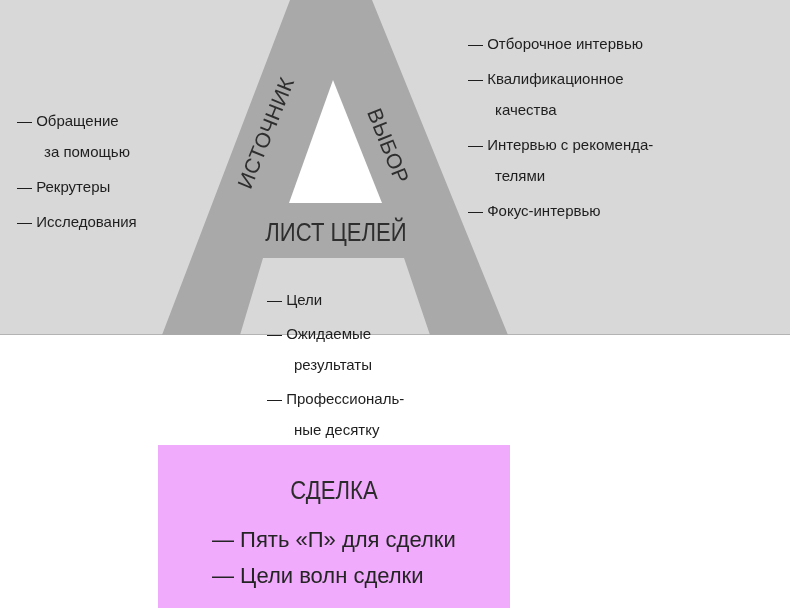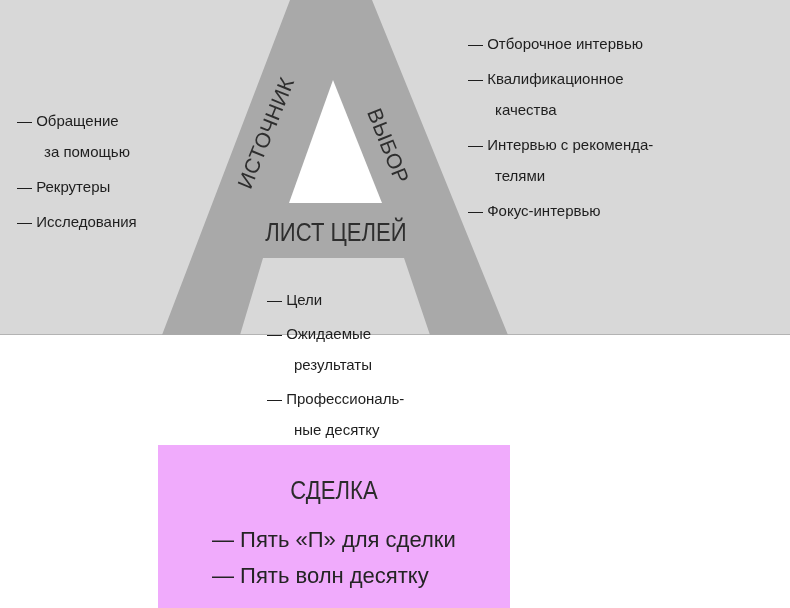--- a/index.html
+++ b/index.html
@@ -77,17 +77,17 @@
     <div class="li">— Ожидаемые
 результаты</div>
     <div class="li">— Профессиональ-
 ные десятку</div>
   </div>
 
   <div class="deal-box">
     <div class="deal-title">СДЕЛКА</div>
     <div class="deal-list">
       <div class="li">— Пять «П» для сделки</div>
-      <div class="li">— Пять волн десятку</div>
+      <div class="li">— Цели волн сделки</div>
     </div>
   </div>
 
 </div>
 
 </body></html>

